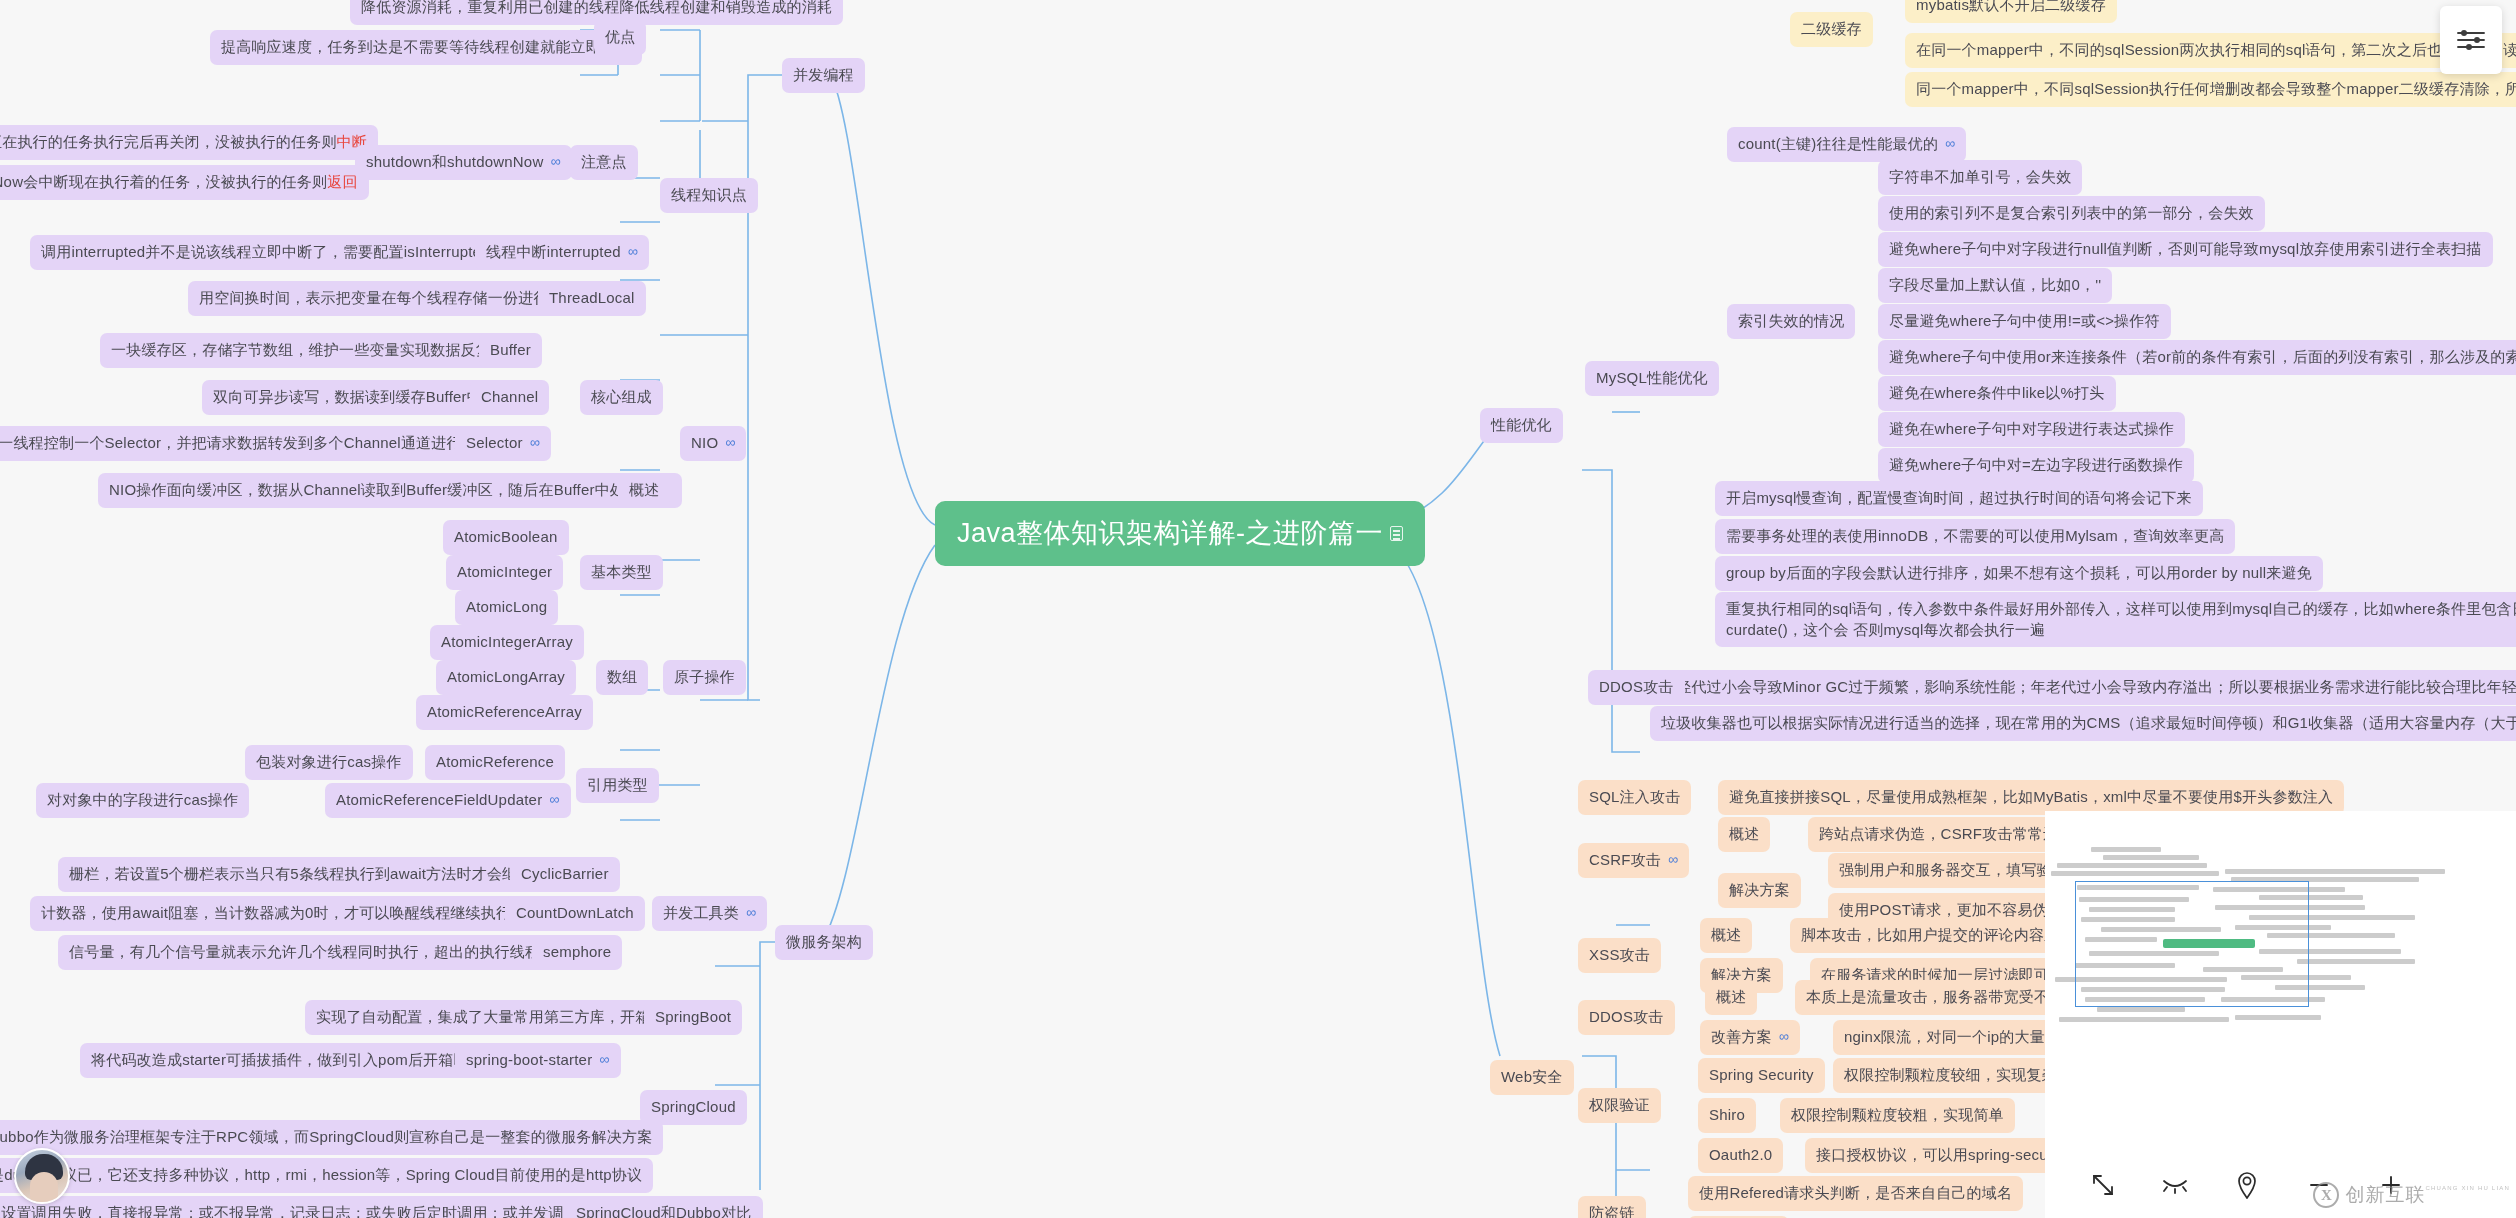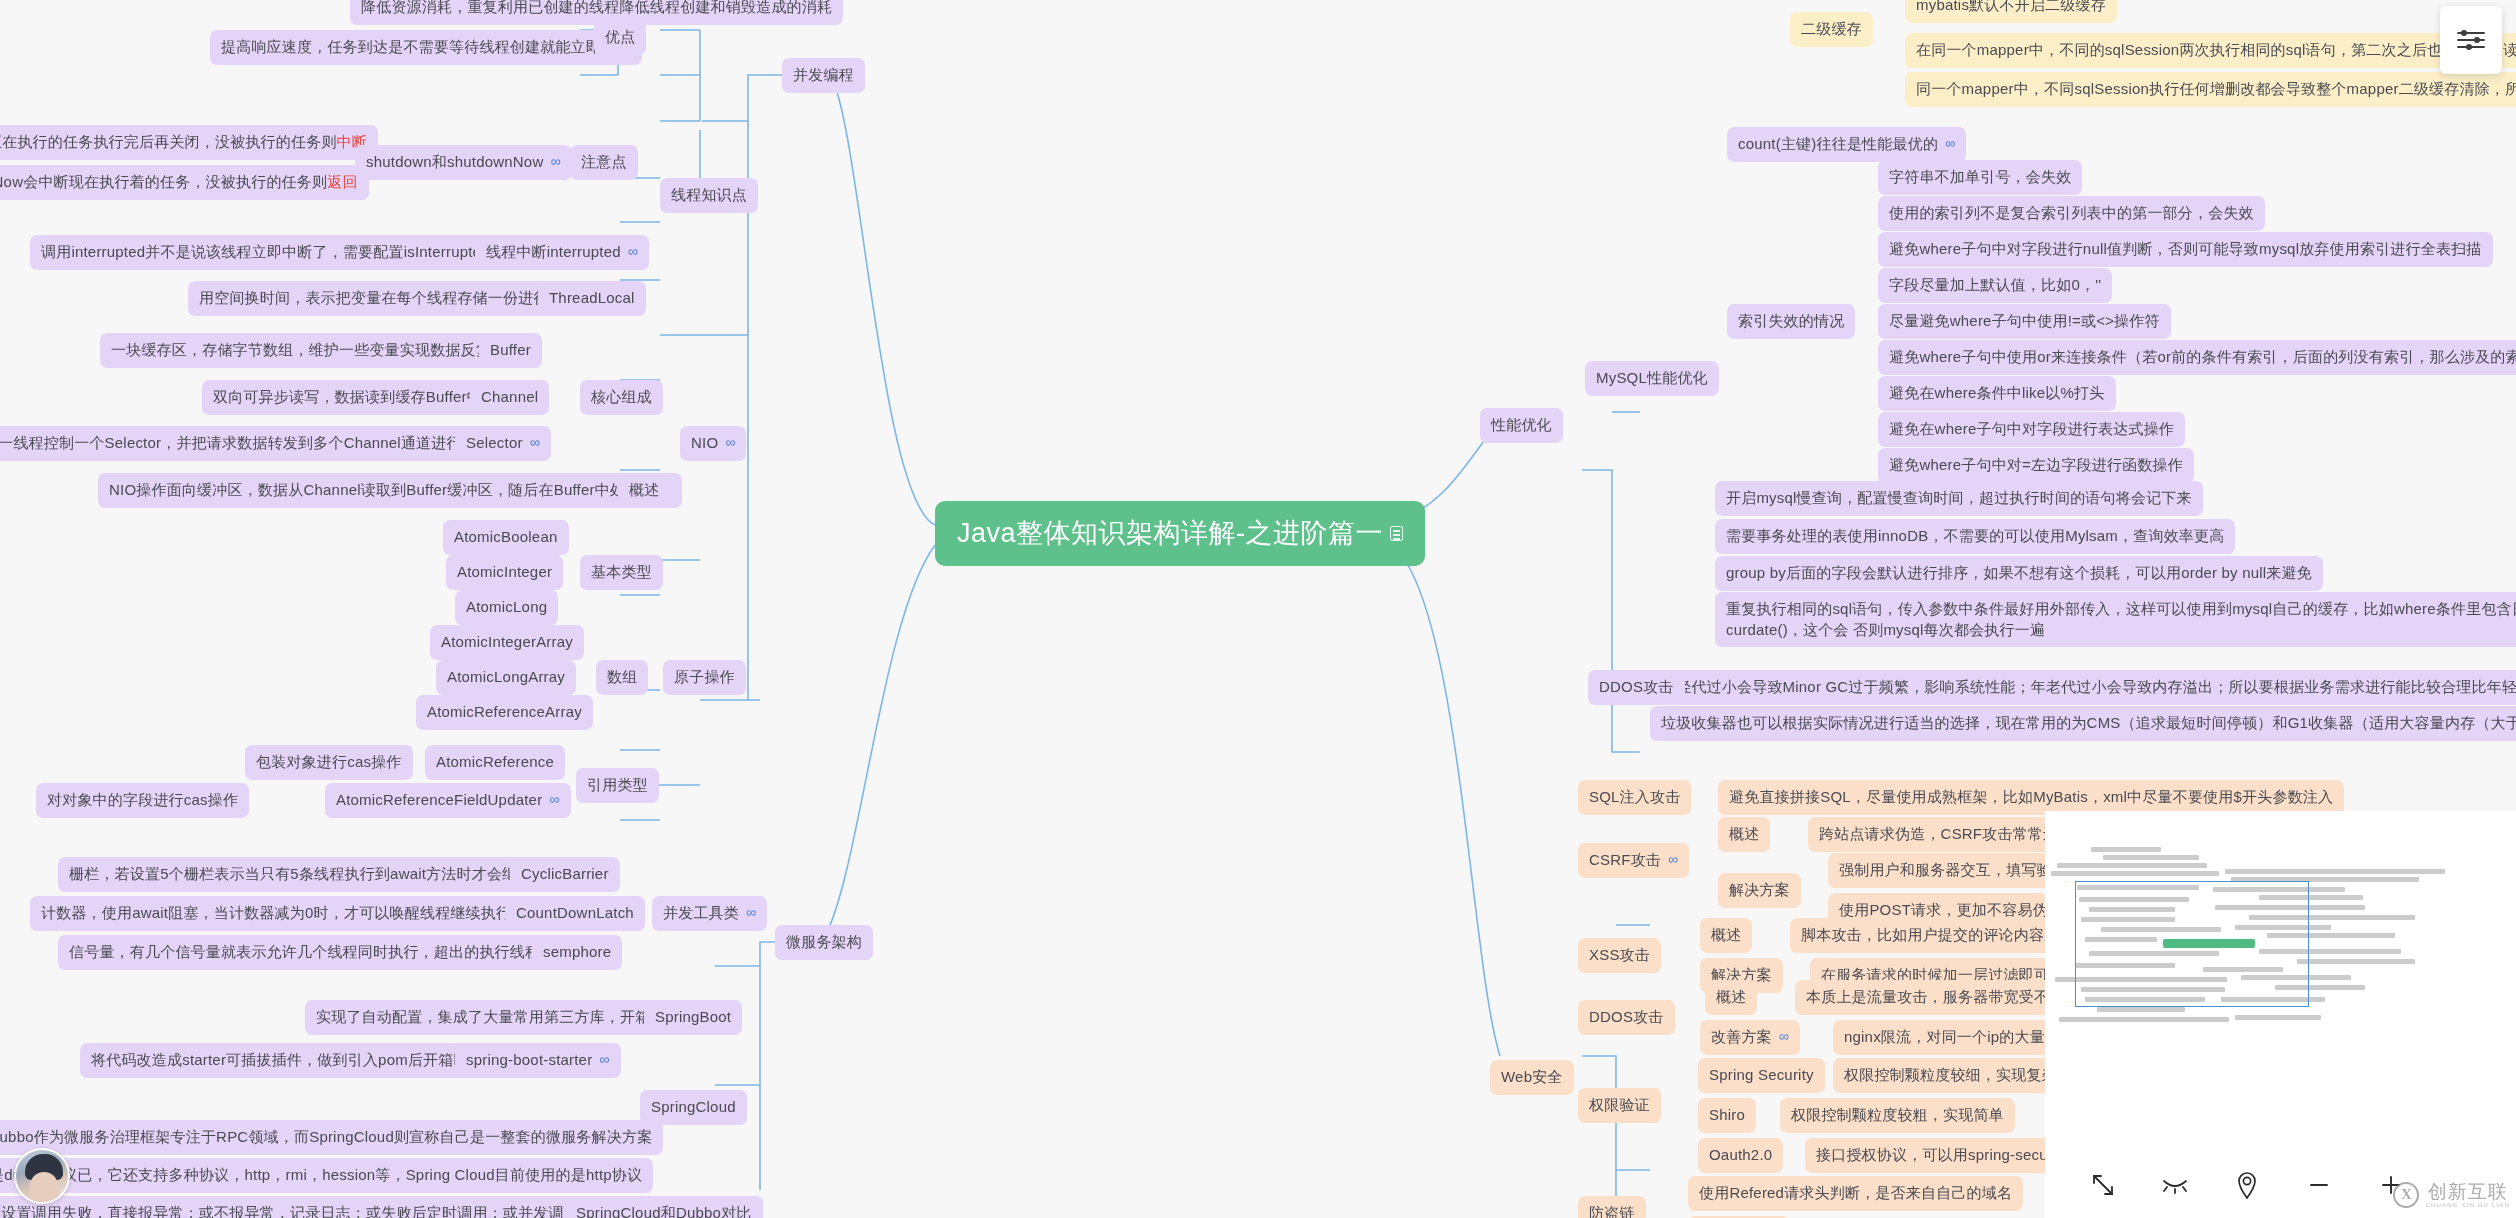--- a/index.html
+++ b/index.html
@@ -164,21 +164,21 @@
     display: flex; align-items: center; justify-content: center;
     font-size: 15px; font-weight: bold; color: #8d8d8d;
     font-family: "Liberation Serif", serif;
   }
   #brand .btext {
     font-size: 19px; color: #8d8d8d; letter-spacing: 1px;
   }
   #brand .bsub {
     font-size: 6px; color: #a8a8a8; letter-spacing: 1.2px;
   }
-  .brand-col { display: flex; flex-direction: column; line-height: 1.05; text-align: center; }
+  .brand-col { display: flex; line-height: 1.05; }
 </style>
 </head>
 <body>
 
 <div id="canvas">
 
   <svg id="edges" viewBox="0 0 2516 1218" preserveAspectRatio="none">
     <g fill="none" stroke="#7cb6e8" stroke-width="1.6">
 
       <path d="M935 525 C 880 500, 860 120, 830 75"></path>

